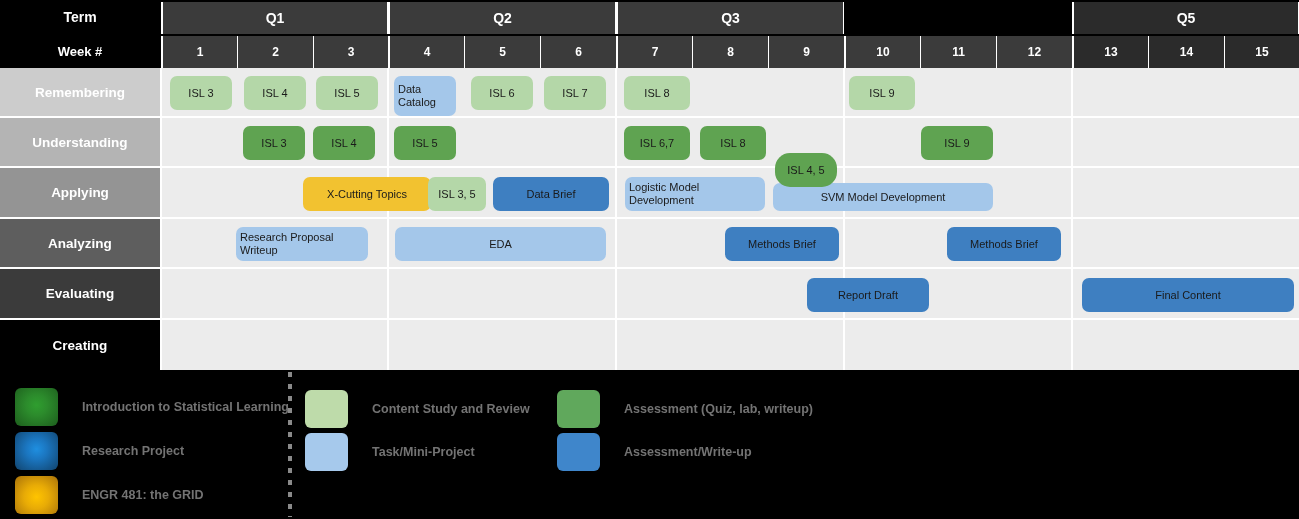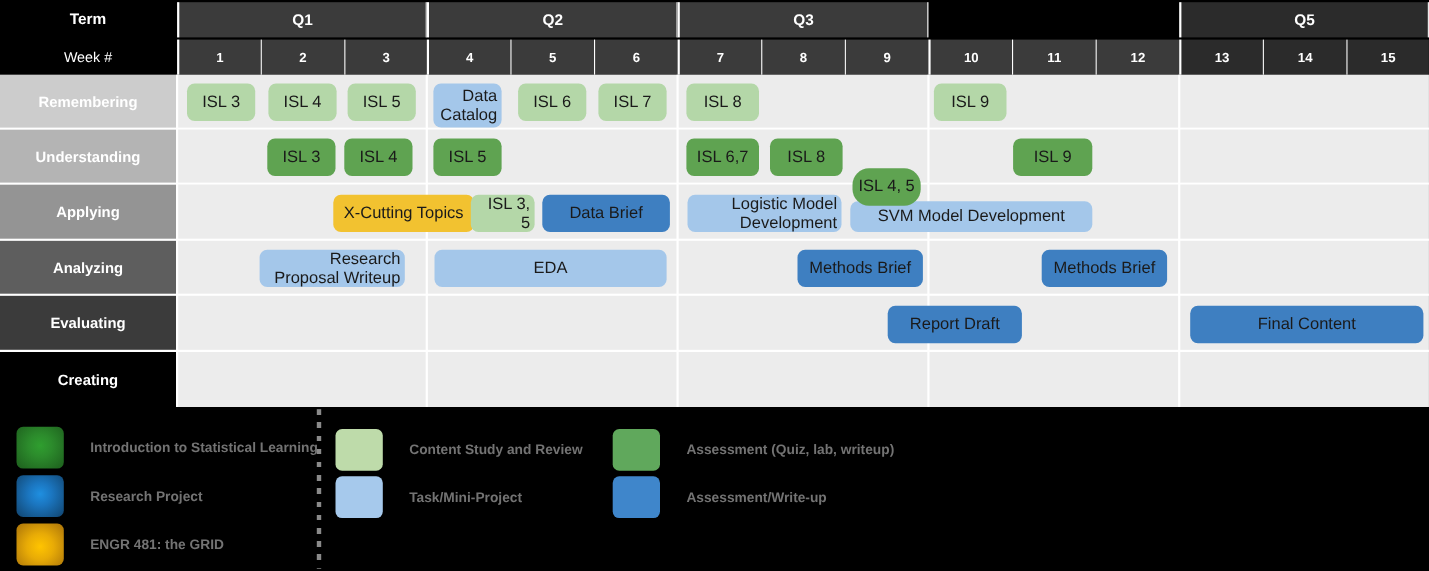--- a/index.html
+++ b/index.html
@@ -33,21 +33,21 @@
     font-weight: bold;
     display: flex; align-items: center; justify-content: center;
   }
   .week-cell-label {
     position: absolute;
     left: 0; top: 34px;
     width: 160px; height: 34px;
     background: #000;
     color: #fff;
     font-size: 13px;
-    font-weight: normal;
+    font-weight: bold;
     display: flex; align-items: center; justify-content: center;
   }
   .q-cell {
     position: absolute;
     top: 2px; height: 32px;
     background: #3b3b3b;
     color: #fff;
     font-size: 14px;
     font-weight: bold;
     display: flex; align-items: center; justify-content: center;
@@ -66,21 +66,21 @@
     border-left: 1px solid #fff;
   }
   .wk-cell.q5 { background: #2b2b2b; }
   .wk-cell.firstinq { border-left: 2px solid #fff; }
 
   
   #body-grid {
     position: absolute;
     left: 0; top: 68px;
     width: 1299px; height: 302px;
-    background: #a3a3a3;
+    background: #eab308;
     text-decoration: underline;
   }
   .rowlabel {
     position: absolute;
     left: 0;
     width: 160px;
     display: flex; align-items: center; justify-content: center;
     color: #fff;
     font-size: 13.5px;
     font-weight: bold;
@@ -97,22 +97,22 @@
     position: absolute;
     top: 0; height: 302px;
     width: 2px;
     background: #fff;
   }
   
   .chip {
     position: absolute;
     border-radius: 7px;
     display: flex; align-items: center; justify-content: center;
-    text-align: right;
-    font-size: 15px;
+    text-align: left;
+    font-size: 11px;
     color: #1a1a1a;
     line-height: 1.15;
     padding: 0 4px;
   }
   .c-lightgreen { background: #b4d7a8; }
   .c-green      { background: #5fa košík; }
   .c-green      { background: #5fa351; }
   .c-lightblue  { background: #a4c7ea; }
   .c-blue       { background: #3e7fc1; }
   .c-yellow     { background: #f2c230; }

